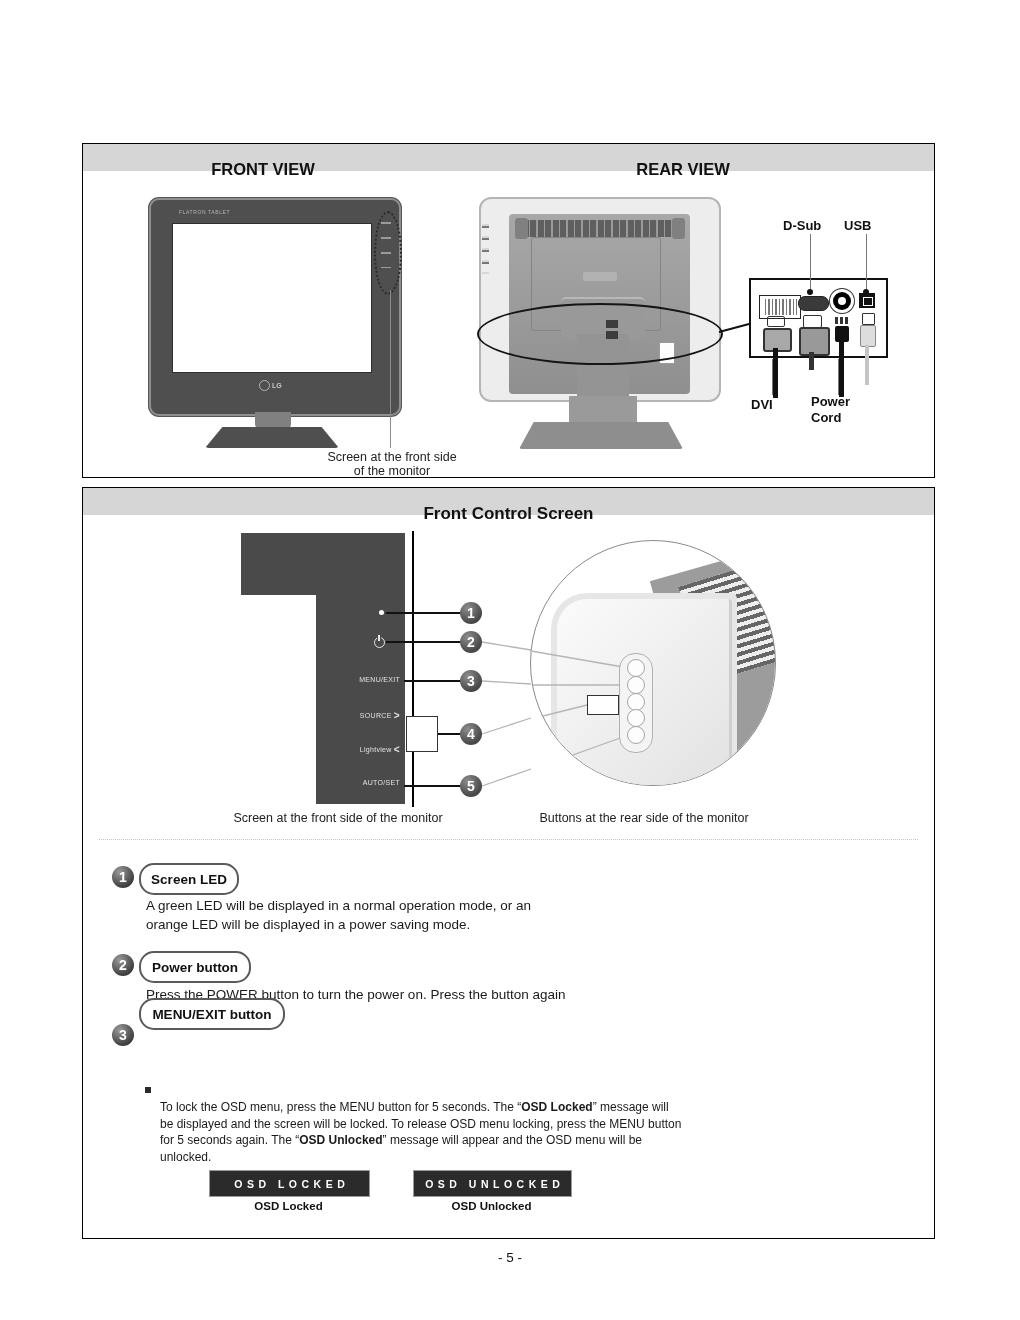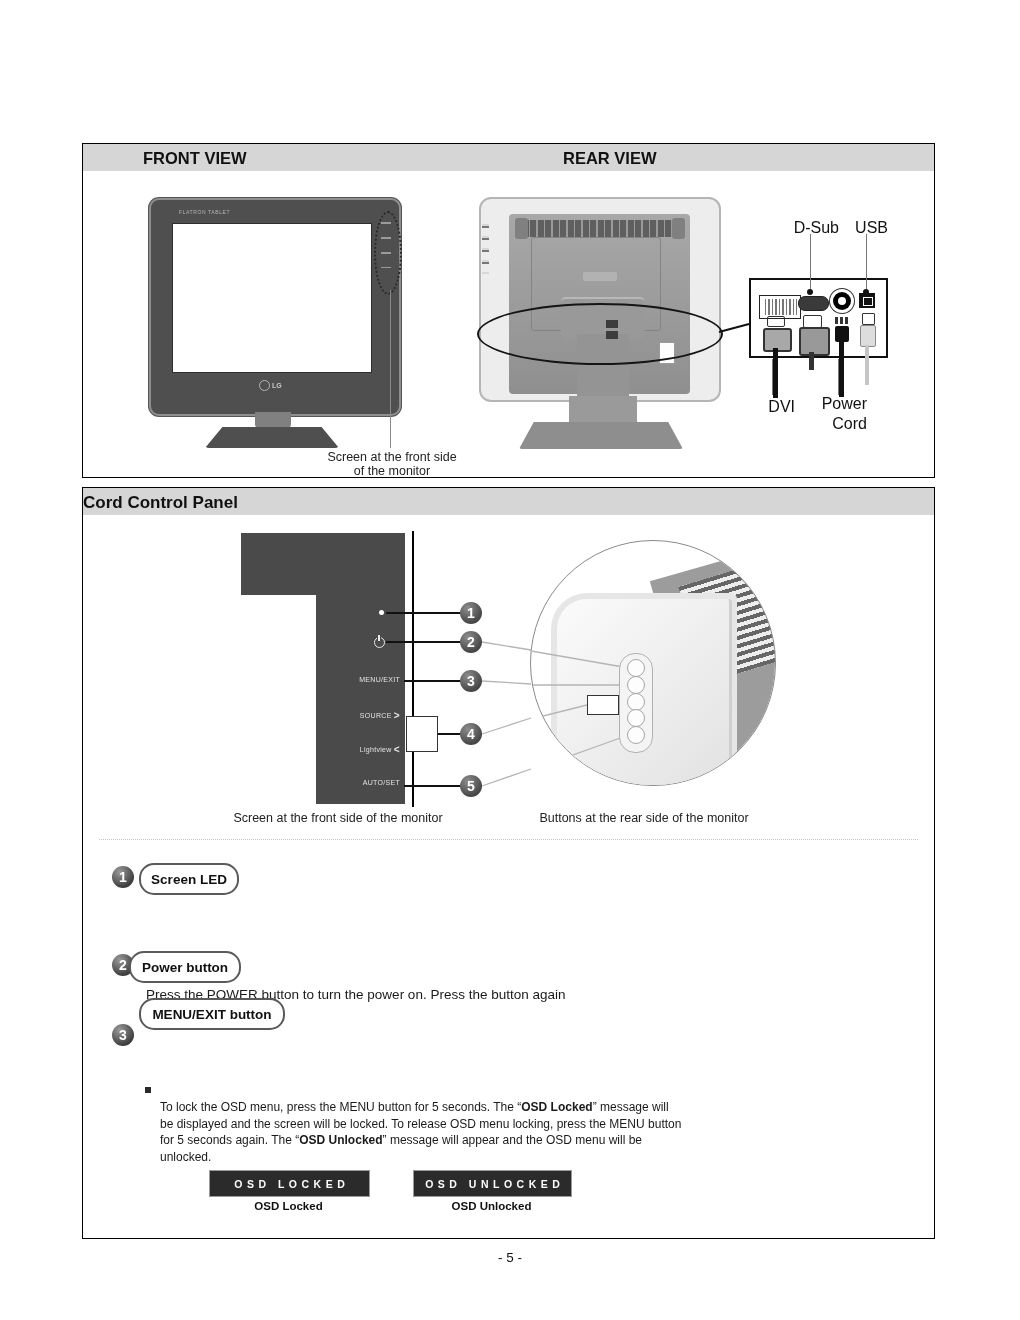--- a/index.html
+++ b/index.html
@@ -4,21 +4,21 @@
 <style>
   html,body{margin:0;padding:0;background:#fff;}
   body{font-family:"Liberation Sans",sans-serif;color:#111;}
   .page{position:relative;width:1020px;height:1320px;background:#fff;overflow:hidden;}
   .abs{position:absolute;}
   .ctr{text-align:center;}
   .page-title{position:absolute;left:0;top:90px;width:1020px;text-align:center;
     font-size:21px;font-weight:bold;letter-spacing:.2px;}
   .box{position:absolute;border:1px solid #000;background:#fff;}
   .bar{position:absolute;left:0;right:0;top:0;height:27px;background:#d6d6d6;border-bottom:1px solid #fff;}
-  .bar-label{position:absolute;top:5px;font-weight:bold;font-size:16.5px;}
+  .bar-label{position:absolute;top:16px;font-weight:bold;font-size:16.5px;text-align:center;}
   .cap{font-size:12.5px;color:#222;}
   
   .fm-body{background:#4f4f4f;border:2px solid #8f8f8f;border-radius:10px;box-shadow:0 0 0 1px #555;}
   .fm-screen{background:#fff;border:1px solid #2e2e2e;}
   .fm-brand{font-size:5px;color:#b5b5b5;letter-spacing:.6px;white-space:nowrap;}
   .fm-ellipse{border:2px dotted #2a2a2a;border-radius:50%;}
   .fm-marks{background:repeating-linear-gradient(180deg,#9a9a9a 0 1.5px,transparent 1.5px 15px);}
   .lg-logo{display:flex;align-items:center;gap:2px;color:#c8c8c8;font-size:7px;font-weight:bold;}
   .lg-circ{width:9px;height:9px;border:1px solid #b5b5b5;border-radius:50%;}
   .vline{background:#8a8a8a;width:1px;}
@@ -28,21 +28,21 @@
   .rm-vent{background:#5f5f5f;background-image:repeating-linear-gradient(90deg,transparent 0 6px,#9a9a9a 6px 7.5px);border-radius:2px;}
   .rm-clip{background:#808080;border-radius:3px;}
   .rm-btns{background:repeating-linear-gradient(180deg,#d8d8d8 0 2px,#777 2px 4px,transparent 4px 12px);}
   .rm-hinge{background:#999;border-radius:5px;border-top:2px solid #b8b8b8;}
   .rm-arm{background:#949494;}
   .rm-port{background:#3c3c3c;}
   .rm-base{background:#8e8e8e;clip-path:polygon(9% 0,91% 0,100% 100%,0 100%);border-radius:3px;}
   .rm-ellipse{border:2.5px solid #151515;border-radius:50%;}
   
   .con-box{border:2px solid #111;background:#fff;}
-  .lab{font-size:16px;color:#111;text-align:right;line-height:1.25;}
+  .lab{font-size:13px;color:#111;text-align:left;line-height:1.25;font-weight:bold;}
   .ldot{width:6px;height:6px;background:#111;border-radius:50%;}
   .lline{width:1px;background:#777;}
   
   .panel{background:#4a4a4a;}
   .pl{position:absolute;color:#e3e3e3;font-size:7px;letter-spacing:.3px;text-align:right;}
   .pl b{font-size:10px;font-weight:bold;vertical-align:-1px;}
   .blkline{background:#000;}
   .led{width:5px;height:5px;background:#fff;border-radius:50%;}
   .pwr{width:9px;height:9px;border:1.4px solid #e8e8e8;border-radius:50%;position:relative;}
   .pwr::after{content:"";position:absolute;left:3px;top:-3px;width:2px;height:6px;background:#e8e8e8;box-shadow:0 0 0 1px #4a4a4a;}
@@ -153,21 +153,21 @@
     <div class="abs lab" style="left:668px;top:253px;width:44px;">DVI</div>
     <div class="abs lab" style="left:728px;top:250px;width:56px;">Power Cord</div>
 
     <svg width="851" height="333" viewBox="0 0 851 333">
       <line x1="636" y1="188" x2="666" y2="180" stroke="#111" stroke-width="2"></line>
     </svg>
   </div>
 
   <div class="box" style="left:82px;top:487px;width:851px;height:750px;">
     <div class="bar"></div>
-    <div class="bar-label" style="left:0;width:851px;font-size:17px;">Cord Control Panel</div>
+    <div class="bar-label" style="left:0;width:851px;font-size:17px;">Front Control Screen</div>
 
     <div class="abs panel" style="left:158px;top:45px;width:164px;height:62px;"></div>
     <div class="abs panel" style="left:233px;top:45px;width:89px;height:271px;"></div>
     <div class="abs blkline" style="left:329px;top:43px;width:2px;height:276px;"></div>
 
     <div class="abs led" style="left:296px;top:122px;"></div>
     <div class="abs pwr" style="left:291px;top:149px;"></div>
     <div class="abs pl" style="left:233px;top:188px;width:84px;">MENU/EXIT</div>
     <div class="abs pl" style="left:233px;top:222px;width:84px;"><span>SOURCE</span> <b>&gt;</b></div>
     <div class="abs pl" style="left:233px;top:256px;width:84px;"><span>Lightview</span> <b>&lt;</b></div>
@@ -212,23 +212,24 @@
       <div class="abs mag-btn" style="left:96px;top:185px;"></div>
       <div class="abs bracket" style="left:56px;top:154px;width:30px;height:18px;border-width:1px;"></div>
     </div>
 
     <div class="abs cap ctr" style="left:125px;top:323px;width:260px;">Screen at the front side of the monitor</div>
     <div class="abs cap ctr" style="left:431px;top:323px;width:260px;">Buttons at the rear side of the monitor</div>
     <div class="abs dotted-sep" style="left:16px;top:351px;width:819px;"></div>
 
     <div class="abs sco" style="left:29px;top:378px;">1</div>
     <div class="abs pill" style="left:56px;top:375px;width:96px;height:28px;">Screen LED</div>
+    <div class="abs body-txt" style="left:63px;top:409px;width:420px;">A green LED will be displayed in a normal operation mode, or an orange LED will be displayed in a power saving mode.</div>
 
     <div class="abs sco" style="left:29px;top:466px;">2</div>
-    <div class="abs pill" style="left:46px;top:463px;width:108px;height:28px;">Power button</div>
+    <div class="abs pill" style="left:56px;top:463px;width:108px;height:28px;">Power button</div>
     <div class="abs body-txt" style="left:63px;top:498px;width:520px;">Press the POWER button to turn the power on. Press the button again</div>
 
     <div class="abs sco" style="left:29px;top:536px;">3</div>
     <div class="abs pill" style="left:56px;top:510px;width:142px;height:28px;">MENU/EXIT button</div>
     <div class="abs bullet-row" style="left:62px;top:593px;width:560px;">
       <span class="sq"></span>
     </div>
     <p class="abs detail" style="left:77px;top:611px;width:522px;"><span>To lock the OSD menu, press the MENU button for 5 seconds. The “</span><b>OSD Locked</b><span>” message will be displayed and the screen will be locked. To release OSD menu locking, press the MENU button for 5 seconds again. The “</span><b>OSD Unlocked</b><span>” message will appear and the OSD menu will be unlocked.</span></p>
 
     <div class="abs osd-box" style="left:126px;top:682px;width:159px;height:25px;">OSD LOCKED</div>

